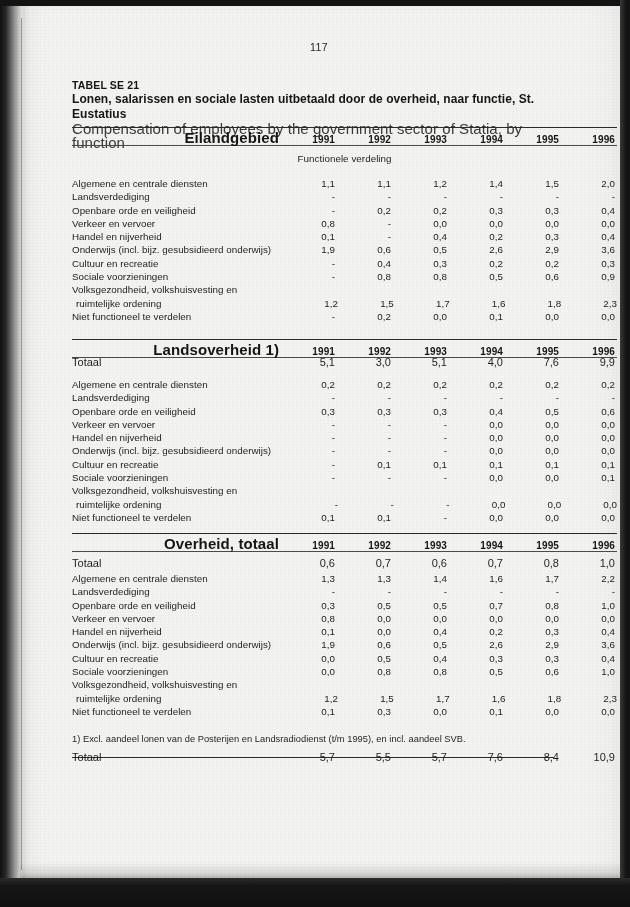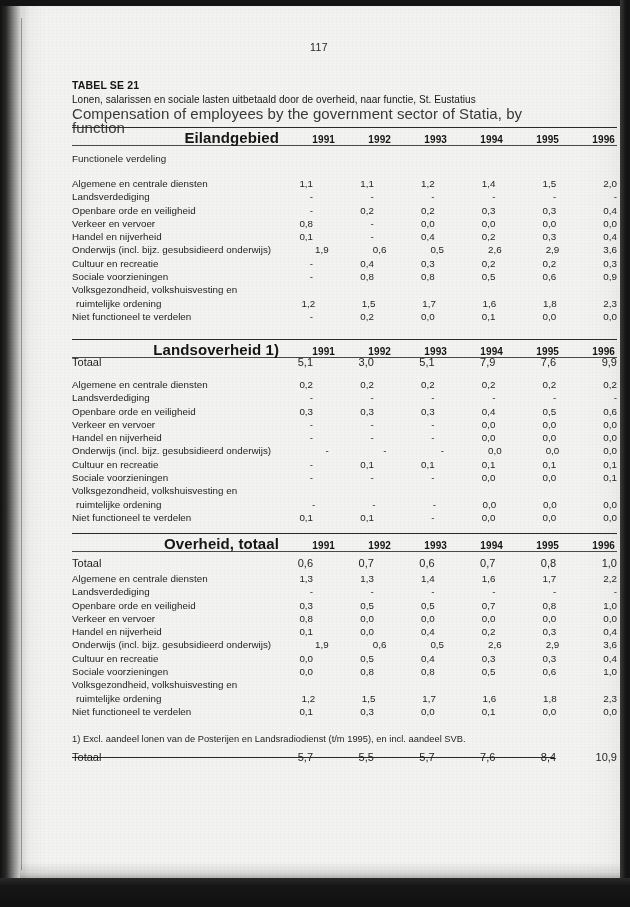--- a/index.html
+++ b/index.html
@@ -112,22 +112,22 @@
     width: 500px;
   }
   .tbl-code {
     font-size: 10.5px;
     font-weight: bold;
     letter-spacing: 0.15px;
     line-height: 14px;
     color: #161616;
   }
   .tbl-title-nl {
-    font-size: 10px;
-    font-weight: normal;
+    font-size: 12px;
+    font-weight: bold;
     letter-spacing: 0.05px;
     line-height: 15px;
     color: #161616;
   }
   .tbl-title-en {
     font-size: 15px;
     font-weight: normal;
     letter-spacing: 0.05px;
     line-height: 14px;
     color: #3a3a3a;
@@ -186,27 +186,27 @@
     font-weight: bold;
     color: #1d1d1d;
     letter-spacing: 0.1px;
   }
 
   .section-note {
     font-size: 9.8px;
     color: #242424;
     height: 13px;
     letter-spacing: 0.05px;
+    text-align: center;
   }
 
   .data-row {
     display: flex;
     align-items: baseline;
     height: 13.3px;
-    gap: 12px;
   }
   .cell-label {
     width: 207px;
     font-size: 9.8px;
     color: #242424;
     letter-spacing: 0.02px;
     white-space: nowrap;
   }
   .cell-label.indent {
     padding-left: 4px;
@@ -386,21 +386,21 @@
           <div class="cell-val">0,1</div>
           <div class="cell-val">0,0</div>
           <div class="cell-val">0,0</div>
         </div>
         <div class="spacer-md"></div>
         <div class="data-row total-row">
           <div class="cell-label">Totaal</div>
           <div class="cell-val">5,1</div>
           <div class="cell-val">3,0</div>
           <div class="cell-val">5,1</div>
-          <div class="cell-val">7,9</div>
+          <div class="cell-val">4,0</div>
           <div class="cell-val">7,6</div>
           <div class="cell-val">9,9</div>
         </div>
       </div>
       <div class="table-block" style="top: 339px;">
         <div class="rule"></div>
         <div class="hdr-row">
           <div class="hdr-label">Landsoverheid 1)</div>
           <div class="hdr-year">1991</div>
           <div class="hdr-year">1992</div>

